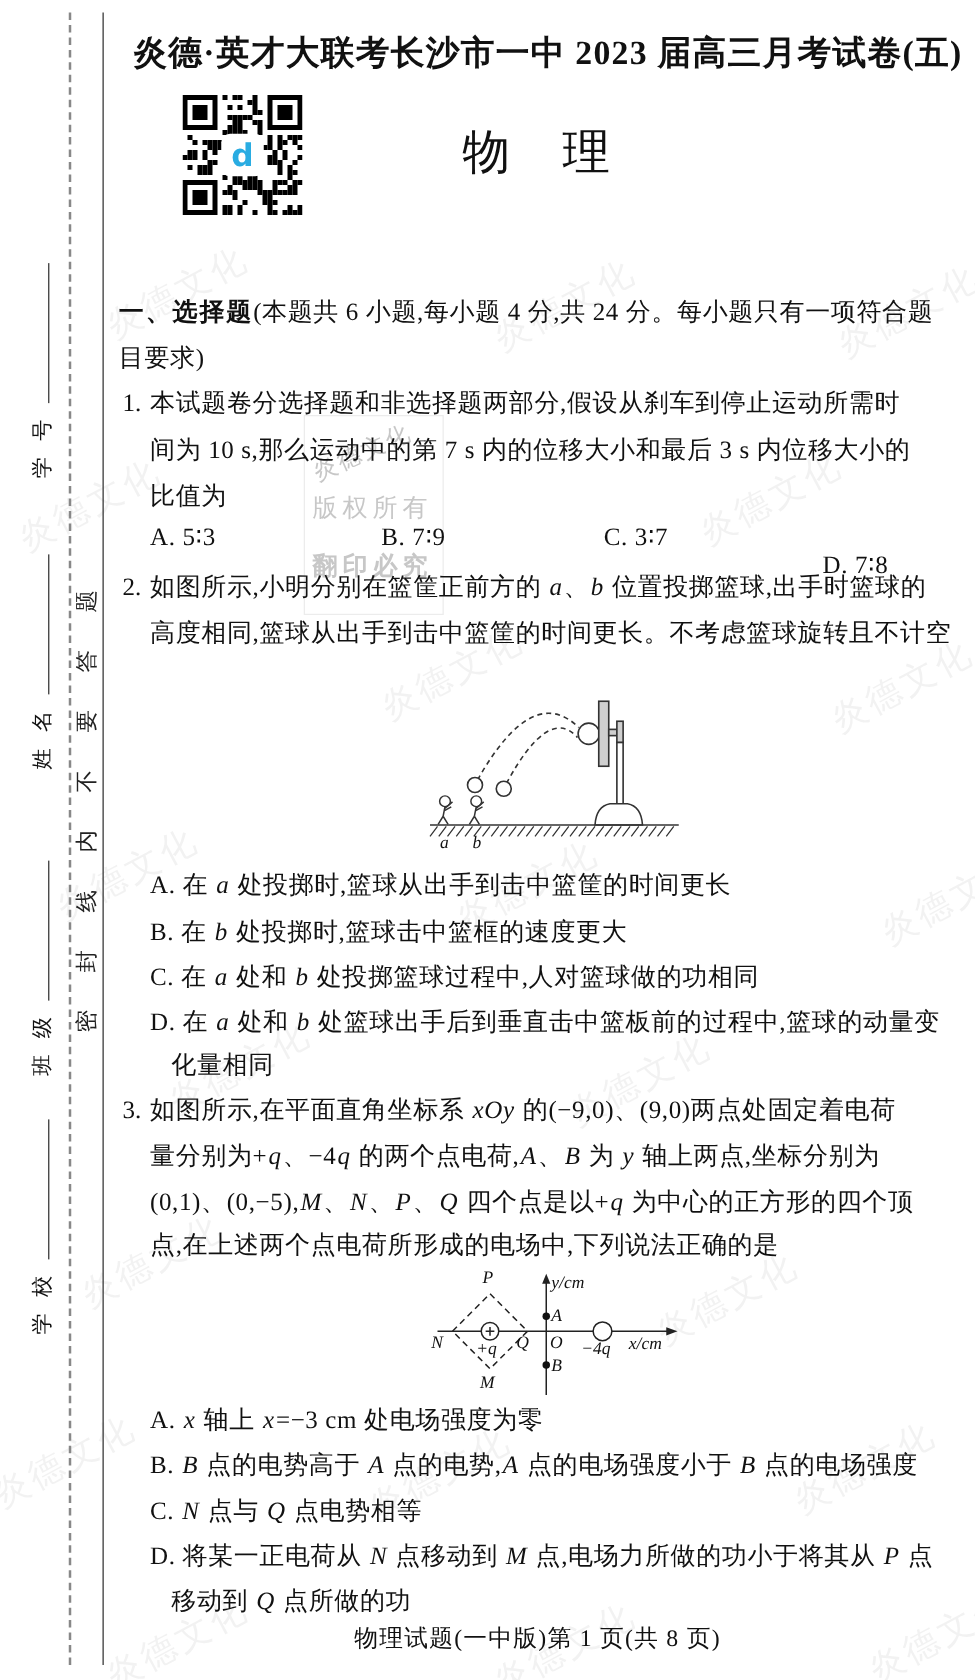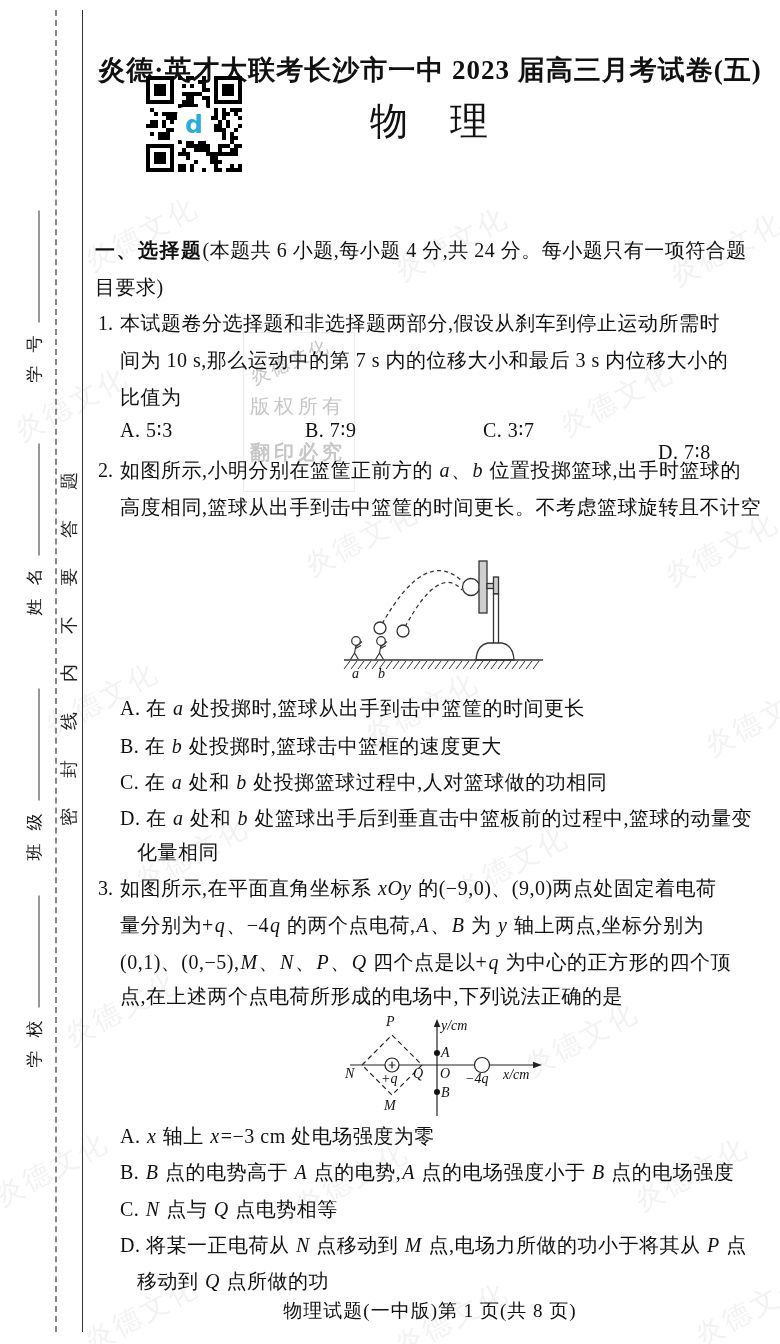--- a/index.html
+++ b/index.html
@@ -19,22 +19,22 @@
   .flabel{letter-spacing:13px;}
   .fline{display:inline-block;width:112px;border-bottom:1.2px solid #333;height:14px;}
   
   .copybox{position:absolute;left:243px;top:332px;width:110px;height:158px;background:#fff;
            border:1px solid #ececec;z-index:1;}
   .copybox div{position:absolute;white-space:nowrap;color:#c7c7c7;}
   .cb1{left:4px;top:16px;font-size:19px;transform:rotate(-24deg);letter-spacing:2px;}
   .cb2{left:6px;top:60px;font-size:20px;letter-spacing:4px;color:#c0c0c0;}
   .cb3{left:6px;top:106px;font-size:20px;letter-spacing:4px;font-weight:bold;}
   
-  .main-title{position:absolute;left:90px;top:24px;width:680px;text-align:center;
-              font-size:27px;font-weight:700;letter-spacing:1px;z-index:2;margin-top:28px;}
+  .main-title{position:absolute;left:90px;top:24px;width:680px;text-align:right;
+              font-size:27px;font-weight:700;letter-spacing:1px;z-index:2;}
   .qr{position:absolute;left:146px;top:76px;width:96px;height:96px;z-index:2;}
   .qr svg{position:absolute;left:0;top:0;}
   .qr-logo{position:absolute;left:31px;top:31px;width:34px;height:34px;background:#fff;border-radius:7px;
            display:flex;align-items:center;justify-content:center;}
   .qr-logo span{font-family:"DejaVu Sans",sans-serif;font-weight:700;font-size:25px;color:#29ace2;line-height:1;}
   .subject{position:absolute;left:90px;top:96px;width:680px;text-align:center;
            font-size:38px;font-weight:400;letter-spacing:2px;z-index:2;}
   .score{position:absolute;left:608px;top:158px;font-size:20px;z-index:2;}
   .score-line{display:inline-block;width:112px;height:18px;border-bottom:1.5px solid #444;margin-left:2px;}
   

